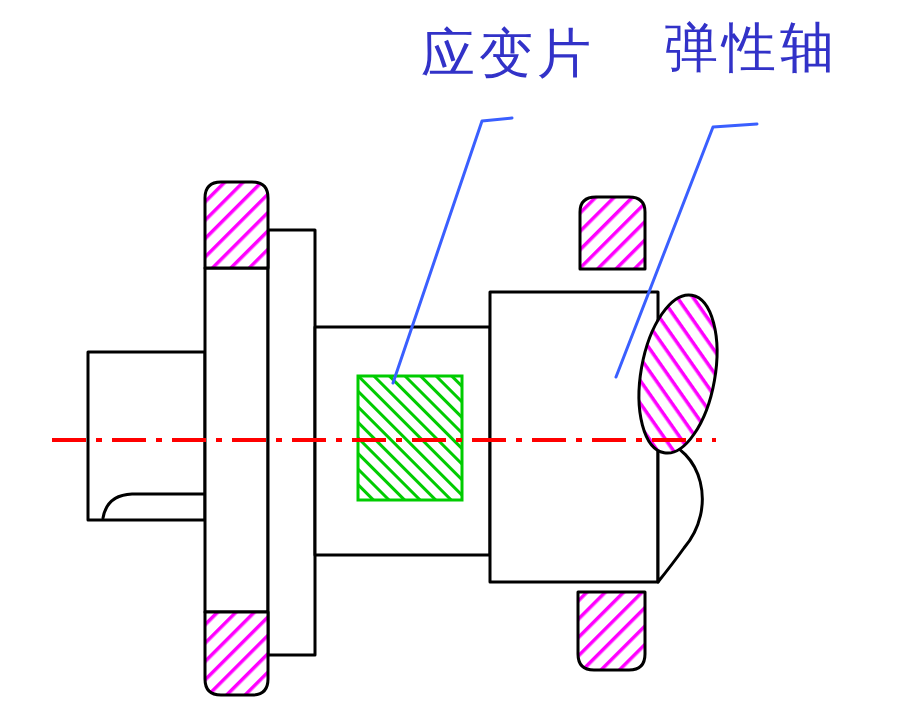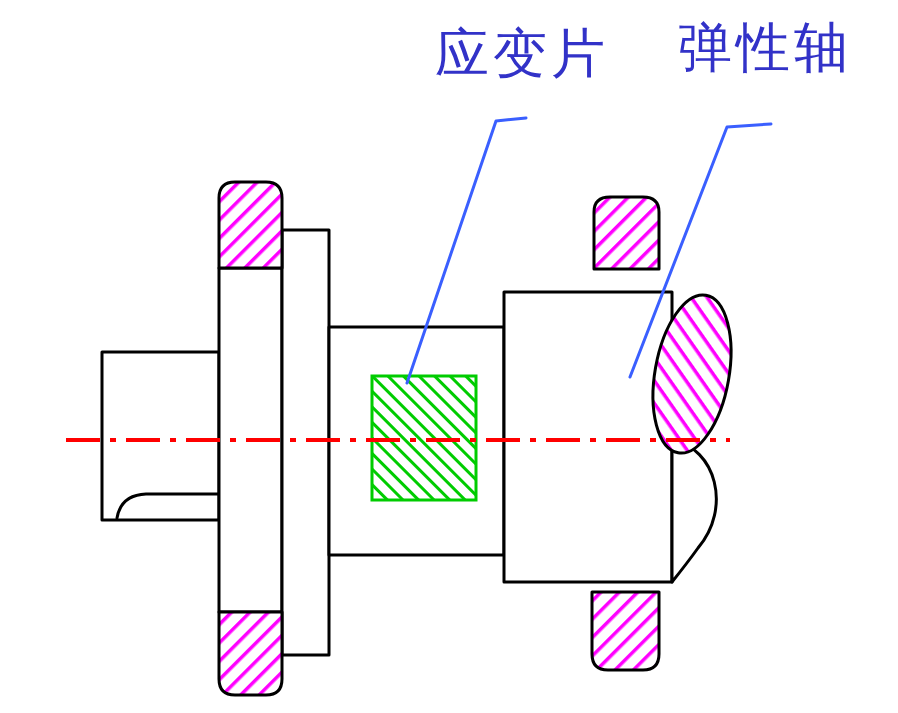--- a/index.html
+++ b/index.html
@@ -9,21 +9,20 @@
     width: 898px;
     height: 713px;
     overflow: hidden;
     font-family: "Liberation Serif", serif;
   }
   .diagram-wrap {
     position: relative;
     width: 748px;
     height: 713px;
     background: #1d4ed8;
-    margin-left: 14px;
   }
   svg { display: block; }
   .outline {
     fill: #ffffff;
     stroke: #000000;
     stroke-width: 3;
     stroke-linejoin: round;
   }
   .outline-open {
     fill: none;

